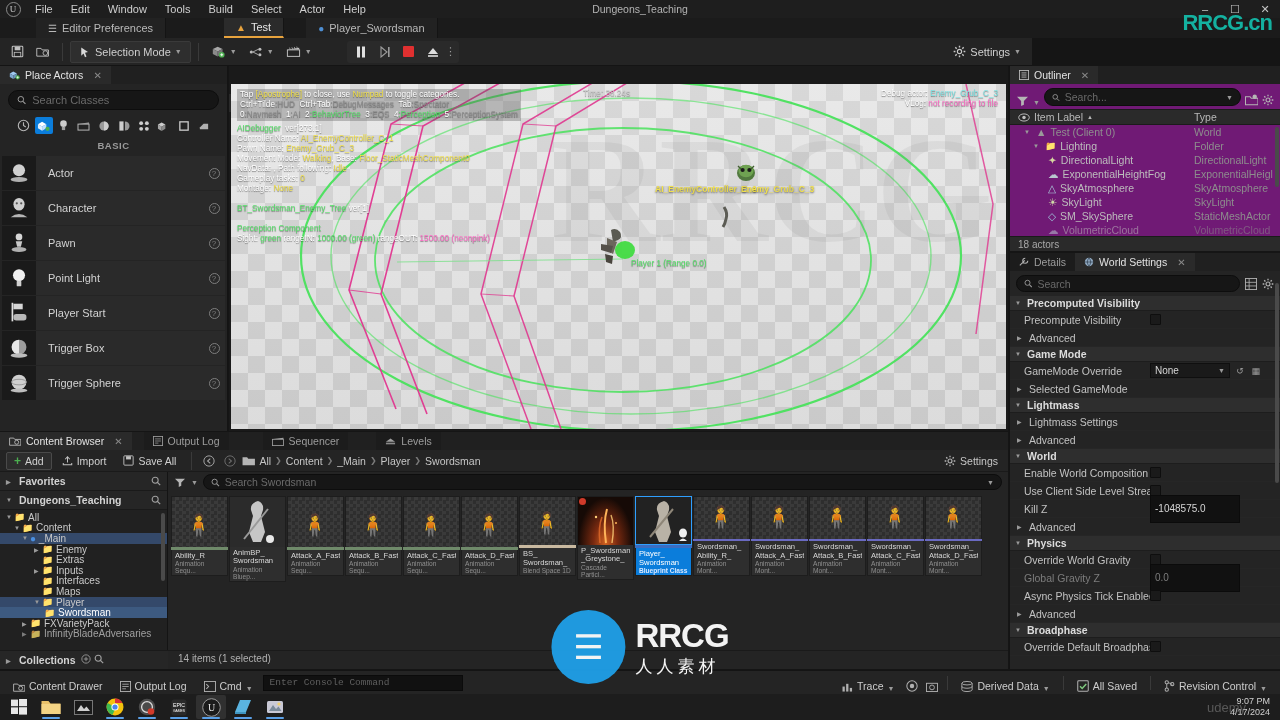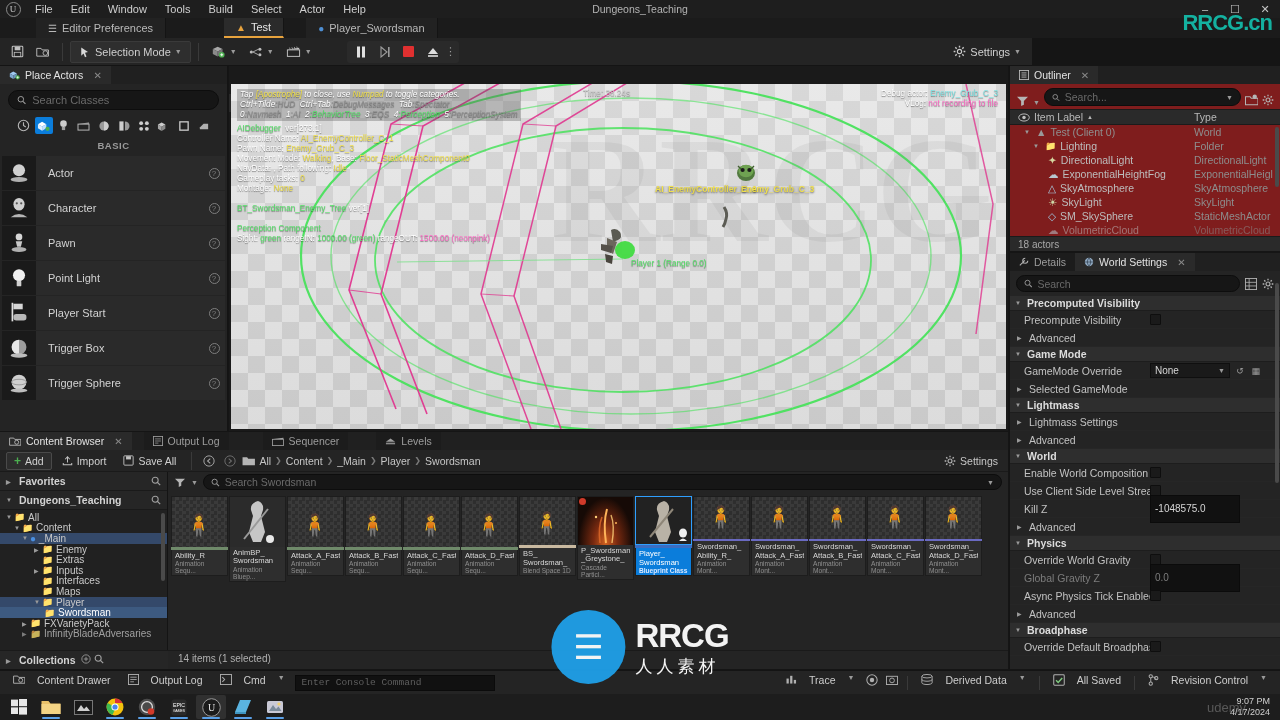--- a/index.html
+++ b/index.html
@@ -137,35 +137,35 @@
     background:
       repeating-conic-gradient(#cfcfcf 0% 25%, #e4e4e4 0% 50%) 0 0/34px 34px;
   }
   .vp-canvas::after {
     content:""; position:absolute; inset:0;
     background:linear-gradient(180deg, rgba(255,255,255,0.18), rgba(150,150,150,0.10));
     pointer-events:none;
   }
   .dbg { position:absolute; z-index:5; font-family:"Liberation Sans",sans-serif; font-size:8.2px;
          line-height:10px; white-space:nowrap; text-shadow:0 1px 1px rgba(0,0,0,0.45);}
-  .dbg-head { left:6px; top:5px; background:rgba(90,90,90,0.35); padding:1px 3px;font-style:italic; }
+  .dbg-head { left:6px; top:5px; background:rgba(90,90,90,0.35); padding:1px 3px; }
   .dbg-ai { left:6px; top:40px; }
   .dbg-time { left:352px; top:5px; color:#cfcfcf; }
   .dbg-right { right:8px; top:5px; text-align:right; }
   .w { color:#ffffff; } .y { color:#f2e14c; } .g { color:#57e06a; }
   .gr { color:#8f8f8f; } .p { color:#ff6ec7; } .c { color:#7fe3e3; }
   .navsvg { position:absolute; inset:0; z-index:2; }
   .actor-tag {
     position:absolute; z-index:6; font-size:8.5px; font-weight:bold; color:#f2e14c;
     text-shadow:0 1px 2px rgba(0,0,0,0.6); white-space:nowrap;
   }
 
   
   .outliner {
-    position:absolute; left:1009px; top:66px; width:271px; height:185px; background:#7f1d1d;
+    position:absolute; left:1009px; top:66px; width:271px; height:185px; background:#701a75;
     display:flex; flex-direction:column; border-left:1px solid #141414;
   }
   .ol-searchrow { display:flex; align-items:flex-end; gap:4px; padding:4px 6px 3px; }
   .ol-search {
     flex:1; height:18px; background:#161616; border:1px solid #0d0d0d; border-radius:9px;
     display:flex; align-items:center; padding:0 7px; gap:5px;
   }
   .ol-search input{ background:transparent;border:none;outline:none;color:#cfcfcf;
                     font-size:10.5px;width:100%;font-family:inherit;}
   .ol-search input::placeholder{color:#6a6a6a;}
@@ -304,21 +304,21 @@
     height:19px; display:flex; align-items:center; gap:5px; padding:0 6px;
     font-size:10.5px; color:#d2d2d2; background:#262626; border-top:1px solid #1a1a1a;
     font-weight:bold; width:168px;
   }
 
   
   .statusbar {
     position:absolute; left:0; top:670px; width:1280px; height:24px; background:#242424;
     display:flex; align-items:center; gap:3px; padding:0 6px; border-top:1px solid #141414;
   }
-  .sb-item { height:18px; display:flex; align-items:flex-start; gap:12px; padding:0 7px;
+  .sb-item { height:18px; display:flex; align-items:flex-end; gap:4px; padding:0 7px;
              font-size:10.5px; color:#cdcdcd; border-radius:2px; }
   .console-box {
     height:16px; width:200px; background:#111; border:1px solid #0b0b0b;
     display:flex; align-items:center; padding:0 6px;
   }
   .console-box input { background:transparent;border:none;outline:none;width:100%;
       font-family:"Liberation Mono", monospace; font-size:9.5px; color:#9a9a9a; }
   .console-box input::placeholder{ color:#5f5f5f; }
   .sb-right { margin-left:auto; display:flex; align-items:center; gap:2px; }
   .sb-sep { width:1px;height:14px;background:#3a3a3a;margin:0 4px; }

